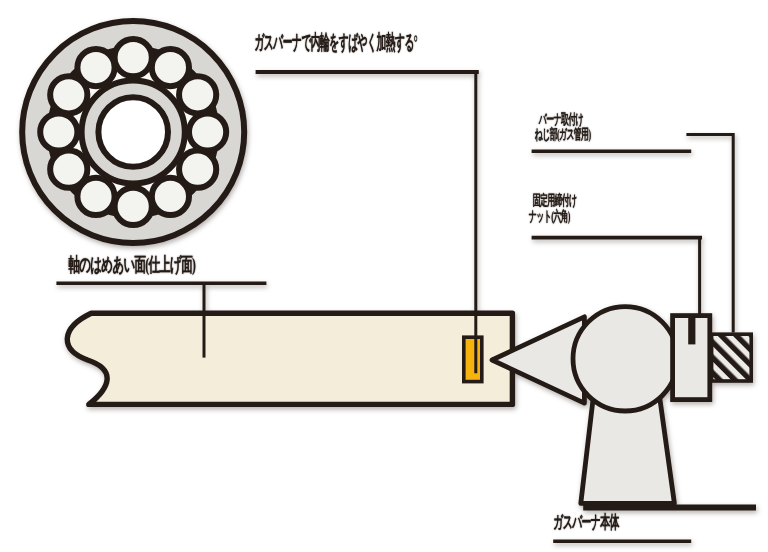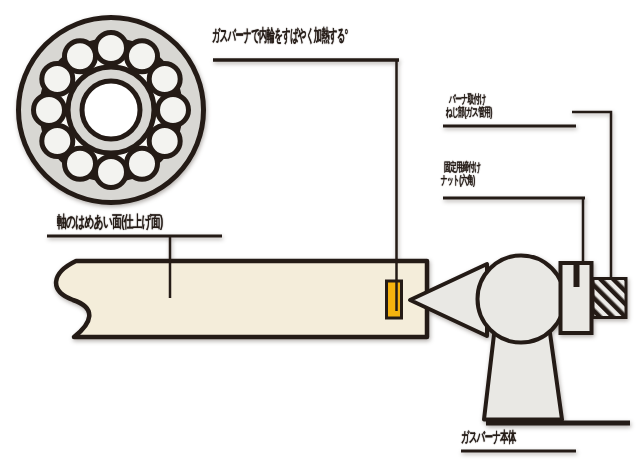--- a/index.html
+++ b/index.html
@@ -1,18 +1,18 @@
 <!DOCTYPE html>
 <html><head>
 <meta charset="utf-8">
 <style>
   html,body{margin:0;padding:0;background:#ffffff;}
   .canvas{
     position:relative;width:640px;height:460px;background:#ffffff;overflow:hidden;
-    font-family:Liberation Sans, sans-serif;
+    font-family:Liberation Serif, serif;
   }
   .canvas svg{position:absolute;left:0;top:0;}
   .art{filter:drop-shadow(1px 2px 2px rgba(40,30,20,.35));}
   
   .ink-line{stroke:#241b16;fill:none;}
   .shape{stroke:#241b16;}
   .gray{fill:#d8d7d3;}
   .race{fill:#fbfbf8;}
   .ball{fill:#f3f3f0;stroke:#241b16;stroke-width:5;}
   .tool{fill:#e9e8e4;}

